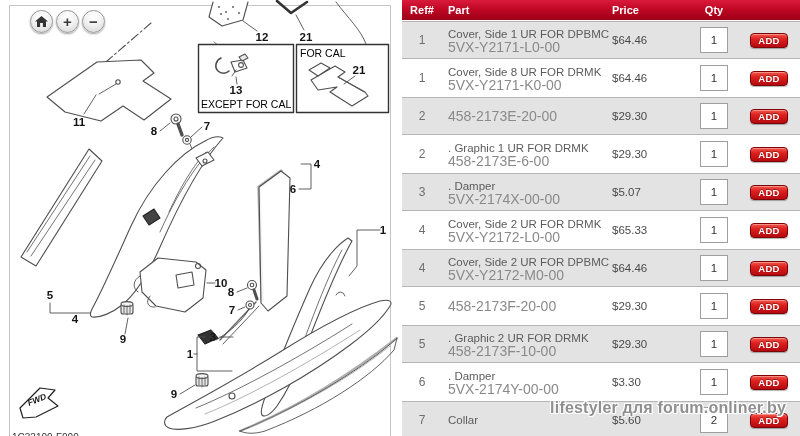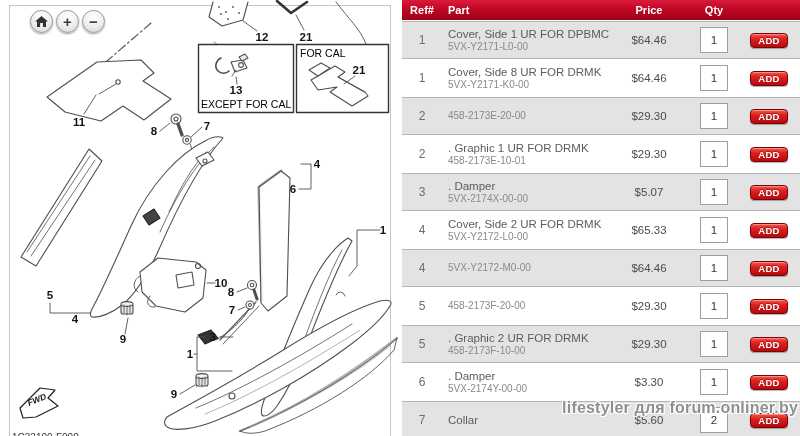--- a/index.html
+++ b/index.html
@@ -20,39 +20,39 @@
     display:flex; align-items:center; justify-content:center;
     font-size:15px; font-weight:bold; color:#3a3a3a; line-height:1; cursor:pointer; padding:0; }
 
   
   .parts-panel { position:absolute; left:402px; top:0; width:398px; height:436px; background:#404040; }
   .thead { display:flex; height:21px; align-items:center; color:#fff; font-size:11px; font-weight:bold;
     background:linear-gradient(180deg,#da1b3c 0%, #c00724 45%, #9e0117 100%);
     border-bottom:1px solid #fff; }
   .c-ref  { width:40px; text-align:center; flex:none; }
   .c-part { flex:1; padding-left:6px; min-width:0; }
-  .c-price{ width:78px; text-align:center; padding-right:4px; flex:none; }
+  .c-price{ width:78px; text-align:left; padding-right:4px; flex:none; }
   .c-qty  { width:48px; display:flex; justify-content:center; flex:none; }
   .c-add  { width:62px; display:flex; justify-content:center; flex:none; }
   .thead .c-qty { display:block; text-align:center; }
 
   .row { display:flex; height:38px; align-items:center; background:#fff; }
   .row.alt { background:#e3e3e3; border-top:1px solid #b5b5b5; border-bottom:1px solid #b5b5b5; }
   .row .c-ref { color:#6e6e6e; font-size:12px; }
   .p-name { color:#5c5c5c; font-size:11.5px; line-height:13px; white-space:nowrap; overflow:hidden; }
-  .p-num  { color:#8a8a8a; font-size:10px; line-height:12px; white-space:nowrap; }
+  .p-num  { color:#8a8a8a; font-size:14px; line-height:12px; white-space:nowrap; }
   .row .c-price { color:#4a4a4a; font-size:11.5px; }
   .qty-input { width:28px; height:26px; border:1px solid #9e9e9e; background:#fff; text-align:center;
     font-size:11.5px; color:#333; font-family:inherit; }
   .add-btn { width:38px; height:15px; border:1px solid #7c0206; border-radius:4px; cursor:pointer;
     background:linear-gradient(180deg,#f3564a 0%, #dd1f1c 40%, #b40a10 100%);
     color:#fff; font-size:9.5px; font-weight:bold; letter-spacing:.3px;
     text-shadow:0 -1px 0 rgba(0,0,0,.35); box-shadow:0 1px 1px rgba(0,0,0,.3), inset 0 1px 0 rgba(255,255,255,.35); }
 
-  .watermark { position:absolute; right:2px; top:399px; font-size:16px; font-weight:bold; color:#8f8f8f;
+  .watermark { position:absolute; right:14px; top:399px; font-size:16px; font-weight:bold; color:#8f8f8f;
     letter-spacing:.2px; white-space:nowrap; pointer-events:none; z-index:9;
     text-shadow:-1px -1px 0 #fff, 1px -1px 0 #fff, -1px 1px 0 #fff, 1px 1px 0 #fff, 0 0 2px #fff; }
 
   
   .callout { font-family:"Liberation Sans", sans-serif; font-size:11.5px; font-weight:bold; fill:#141414; }
   .boxlabel { font-family:"Liberation Sans", sans-serif; font-size:10.5px; fill:#000; }
   .fwdtext { font-family:"Liberation Sans", sans-serif; font-size:8.5px; font-weight:bold; font-style:italic; fill:#111; }
   .codetext { font-family:"Liberation Sans", sans-serif; font-size:10px; fill:#333; }
 </style>
 </head>
@@ -309,21 +309,21 @@
     </div>
     <div class="c-add">
       <button class="add-btn">ADD</button>
     </div>
   </div>
 
   <div class="row">
     <div class="c-ref">2</div>
     <div class="c-part">
       <div class="p-name">. Graphic 1 UR FOR DRMK</div>
-      <div class="p-num">458-2173E-10-01</div>
+      <div class="p-num">458-2173E-6-00</div>
     </div>
     <div class="c-price">$29.30</div>
     <div class="c-qty">
       <input class="qty-input" value="1" style="">
     </div>
     <div class="c-add">
       <button class="add-btn">ADD</button>
     </div>
   </div>
 
@@ -353,20 +353,21 @@
       <input class="qty-input" value="1" style="">
     </div>
     <div class="c-add">
       <button class="add-btn">ADD</button>
     </div>
   </div>
 
   <div class="row alt">
     <div class="c-ref">4</div>
     <div class="c-part">
+      <div class="p-name">Cover, Side 2 UR FOR DPBMC</div>
       <div class="p-num">5VX-Y2172-M0-00</div>
     </div>
     <div class="c-price">$64.46</div>
     <div class="c-qty">
       <input class="qty-input" value="1" style="">
     </div>
     <div class="c-add">
       <button class="add-btn">ADD</button>
     </div>
   </div>

